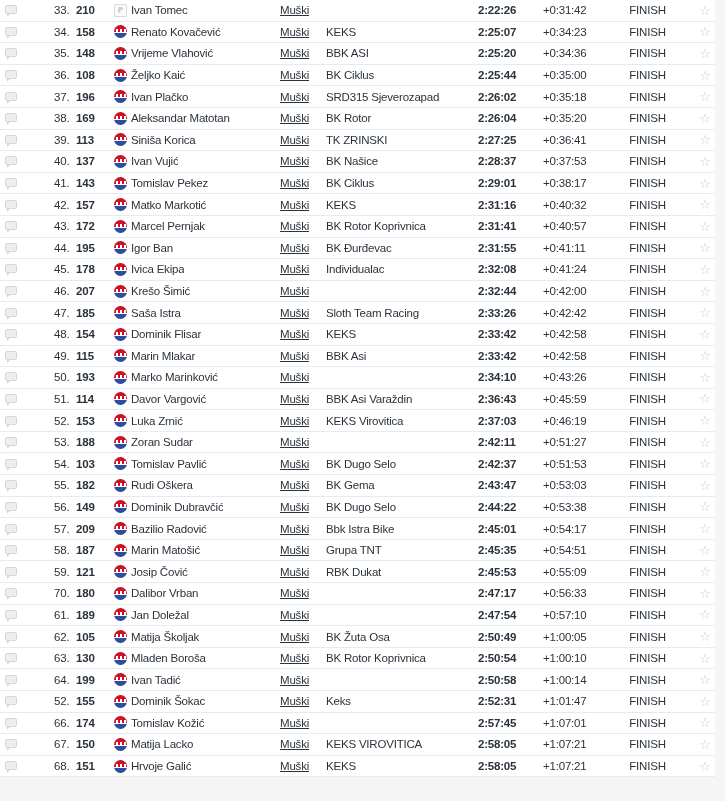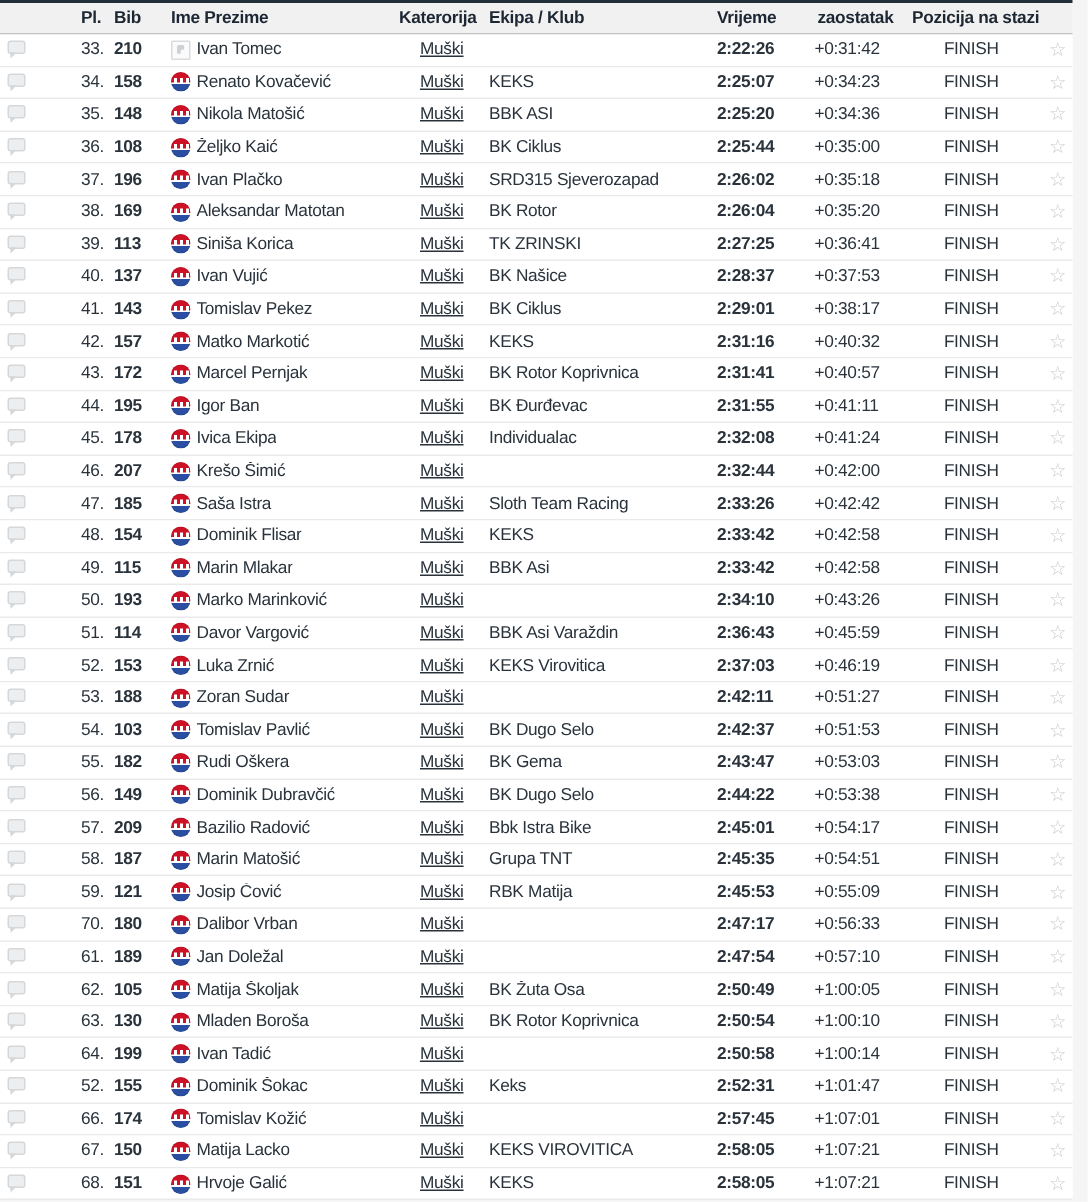--- a/index.html
+++ b/index.html
@@ -84,32 +84,20 @@
 
   
   .star { color:#c9ccce; font-size:13px; line-height:1; cursor:pointer; display:inline-block; }
 
   .nm { white-space:nowrap; overflow:hidden; }
 </style>
 </head>
 <body>
 
 <div class="results-table">
-  <div class="thead">
-    <div class="td c-comment"></div>
-    <div class="td c-place">Pl.</div>
-    <div class="td c-bib">Bib</div>
-    <div class="td c-name">Ime Prezime</div>
-    <div class="td c-cat">Katerorija</div>
-    <div class="td c-club">Ekipa / Klub</div>
-    <div class="td c-time">Vrijeme</div>
-    <div class="td c-gap">zaostatak</div>
-    <div class="td c-pos">Pozicija na stazi</div>
-    <div class="td c-star"></div>
-  </div>
   <div>
       <div class="tr">
     <div class="td c-comment"><span class="comment"></span></div>
     <div class="td c-place">33.</div>
     <div class="td c-bib">210</div>
     <div class="td c-name">
       <span class="flag placeholder"></span>
       <span class="nm">Ivan Tomec</span>
     </div>
     <div class="td c-cat">Muški</div>
@@ -133,21 +121,21 @@
     <div class="td c-gap">+0:34:23</div>
     <div class="td c-pos">FINISH</div>
     <div class="td c-star"><span class="star">☆</span></div>
   </div>
       <div class="tr">
     <div class="td c-comment"><span class="comment"></span></div>
     <div class="td c-place">35.</div>
     <div class="td c-bib">148</div>
     <div class="td c-name">
       <span class="flag"></span>
-      <span class="nm">Nikola Matošić</span>
+      <span class="nm">Vrijeme Vlahović</span>
     </div>
     <div class="td c-cat">Muški</div>
     <div class="td c-club">BBK ASI</div>
     <div class="td c-time">2:25:20</div>
     <div class="td c-gap">+0:34:36</div>
     <div class="td c-pos">FINISH</div>
     <div class="td c-star"><span class="star">☆</span></div>
   </div>
       <div class="tr">
     <div class="td c-comment"><span class="comment"></span></div>
@@ -496,21 +484,21 @@
   </div>
       <div class="tr">
     <div class="td c-comment"><span class="comment"></span></div>
     <div class="td c-place">59.</div>
     <div class="td c-bib">121</div>
     <div class="td c-name">
       <span class="flag"></span>
       <span class="nm">Josip Čović</span>
     </div>
     <div class="td c-cat">Muški</div>
-    <div class="td c-club">RBK Matija</div>
+    <div class="td c-club">RBK Dukat</div>
     <div class="td c-time">2:45:53</div>
     <div class="td c-gap">+0:55:09</div>
     <div class="td c-pos">FINISH</div>
     <div class="td c-star"><span class="star">☆</span></div>
   </div>
       <div class="tr">
     <div class="td c-comment"><span class="comment"></span></div>
     <div class="td c-place">70.</div>
     <div class="td c-bib">180</div>
     <div class="td c-name">

